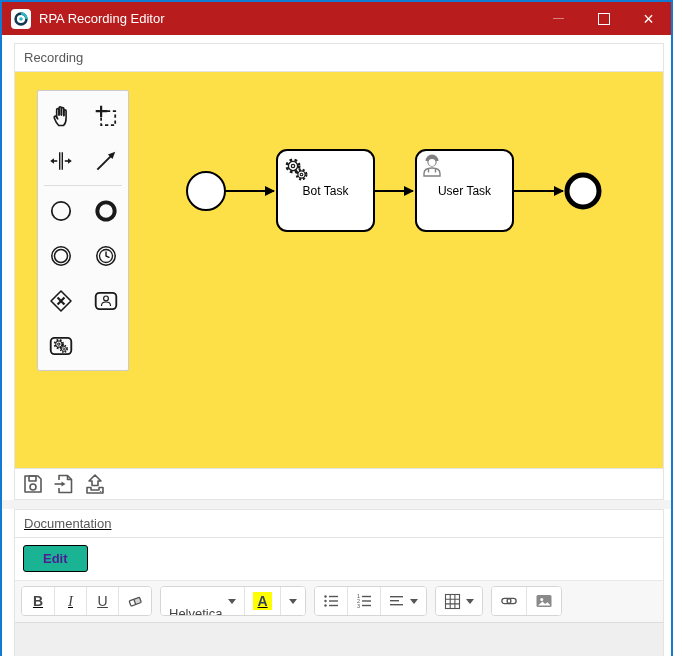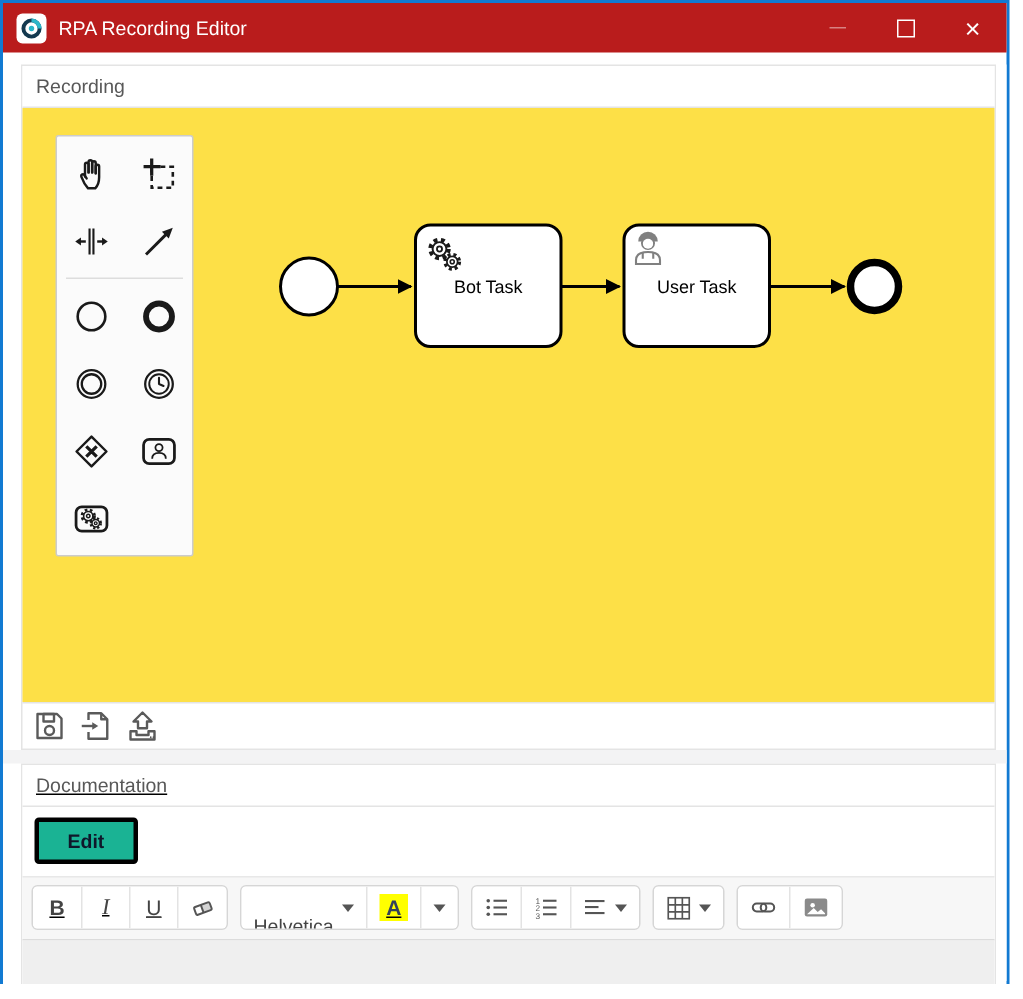--- a/index.html
+++ b/index.html
@@ -27,21 +27,21 @@
   .palette{position:absolute;left:22px;top:18px;width:92px;background:#fbfbfb;border:1px solid #cccccc;border-radius:2px;display:grid;grid-template-columns:1fr 1fr;padding:2px 0;box-sizing:border-box;}
   .pal-cell{height:45px;display:flex;align-items:center;justify-content:center;cursor:pointer;}
   .pal-sep{grid-column:1 / -1;border-top:1px solid #ddd;margin:2px 6px;height:0;}
   .pal-cell svg{display:block;}
   
   .auto-footer{height:30px;border-top:1px solid #e4e4e4;display:flex;align-items:center;padding:0 4px;gap:3px;}
   .tool-icon-btn{width:28px;height:26px;display:flex;align-items:center;justify-content:center;cursor:pointer;background:transparent;border:none;padding:0;}
   
   .doc-body{background:#fff;}
   .edit-row{padding:7px 8px 8px 8px;}
-  .edit-btn{background:#1ab394;color:#0f172a;border:3px solid #000000;border-radius:3px;font-size:13px;font-weight:bold;padding:5px 19px;cursor:pointer;font-family:"Liberation Sans",sans-serif;}
+  .edit-btn{background:#1ab394;color:#4c1d95;border:1px solid #000000;border-radius:3px;font-size:13px;font-weight:bold;padding:5px 19px;cursor:pointer;font-family:"Liberation Sans",sans-serif;}
   .note-toolbar{background:#f7f7f7;border-top:1px solid #e8e8e8;border-bottom:1px solid #dcdcdc;padding:5px 6px 6px 6px;display:flex;align-items:center;gap:8px;}
   .btn-group{display:inline-flex;background:#fff;border:1px solid #d6d6d6;border-radius:4px;overflow:hidden;}
   .note-btn{min-width:32px;height:28px;display:flex;align-items:center;justify-content:center;background:#fff;border:none;border-left:1px solid #e3e3e3;color:#333;font-size:14px;cursor:pointer;padding:0 8px;font-family:"Liberation Sans",sans-serif;}
   .note-btn:first-child{border-left:none;}
   .glyph-b{font-weight:bold;font-size:14px;color:#444;}
   .glyph-i{font-style:italic;font-family:"Liberation Serif",serif;font-size:15px;color:#444;}
   .glyph-u{text-decoration:underline;font-size:14px;color:#444;}
   .font-label{font-size:13px;color:#444;margin-right:6px;margin-top:25px;}
   .caret{width:0;height:0;border-left:4px solid transparent;border-right:4px solid transparent;border-top:5px solid #555;display:inline-block;}
   .color-A{background:#ffff00;color:#33415c;font-weight:bold;font-size:14px;padding:1px 4px;line-height:1.2;}

